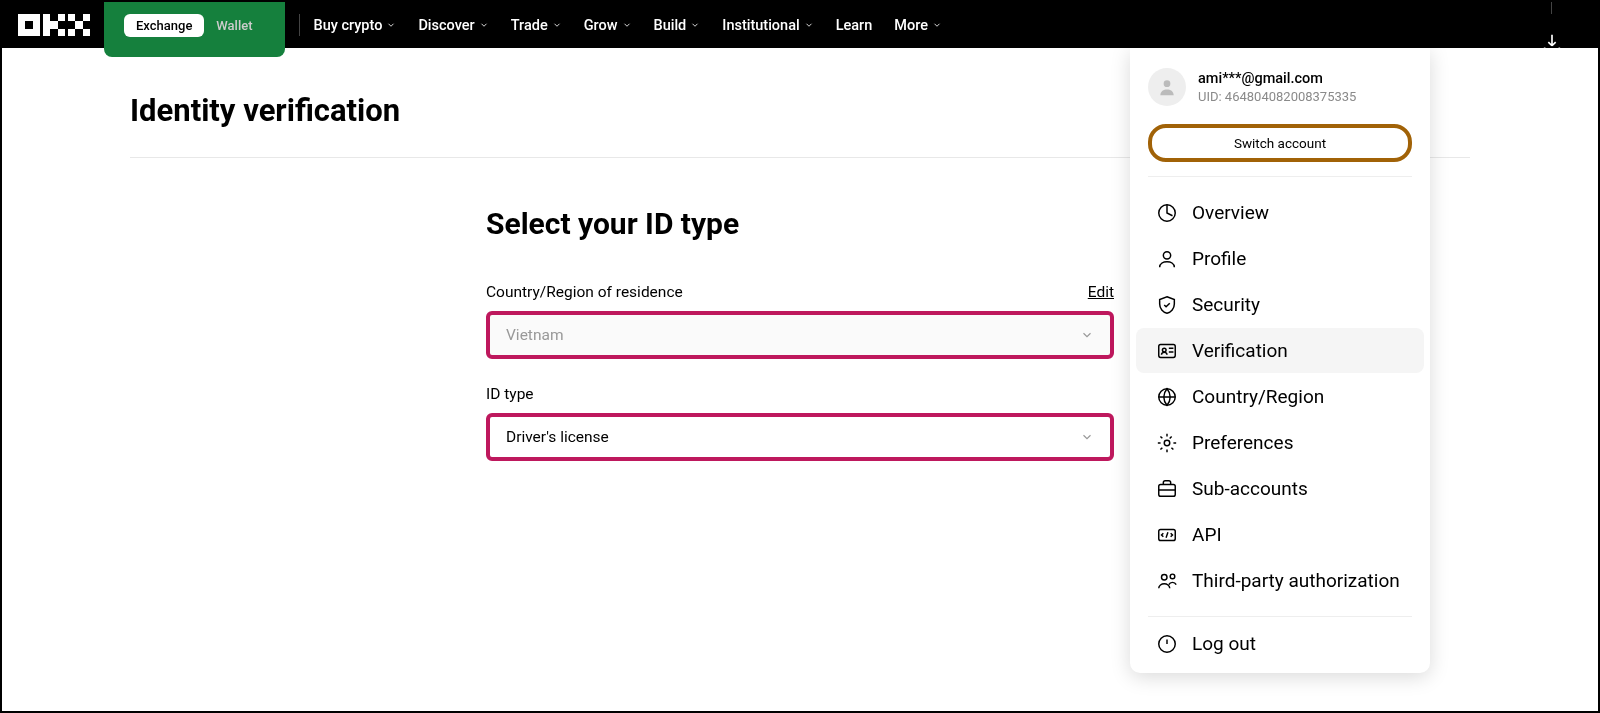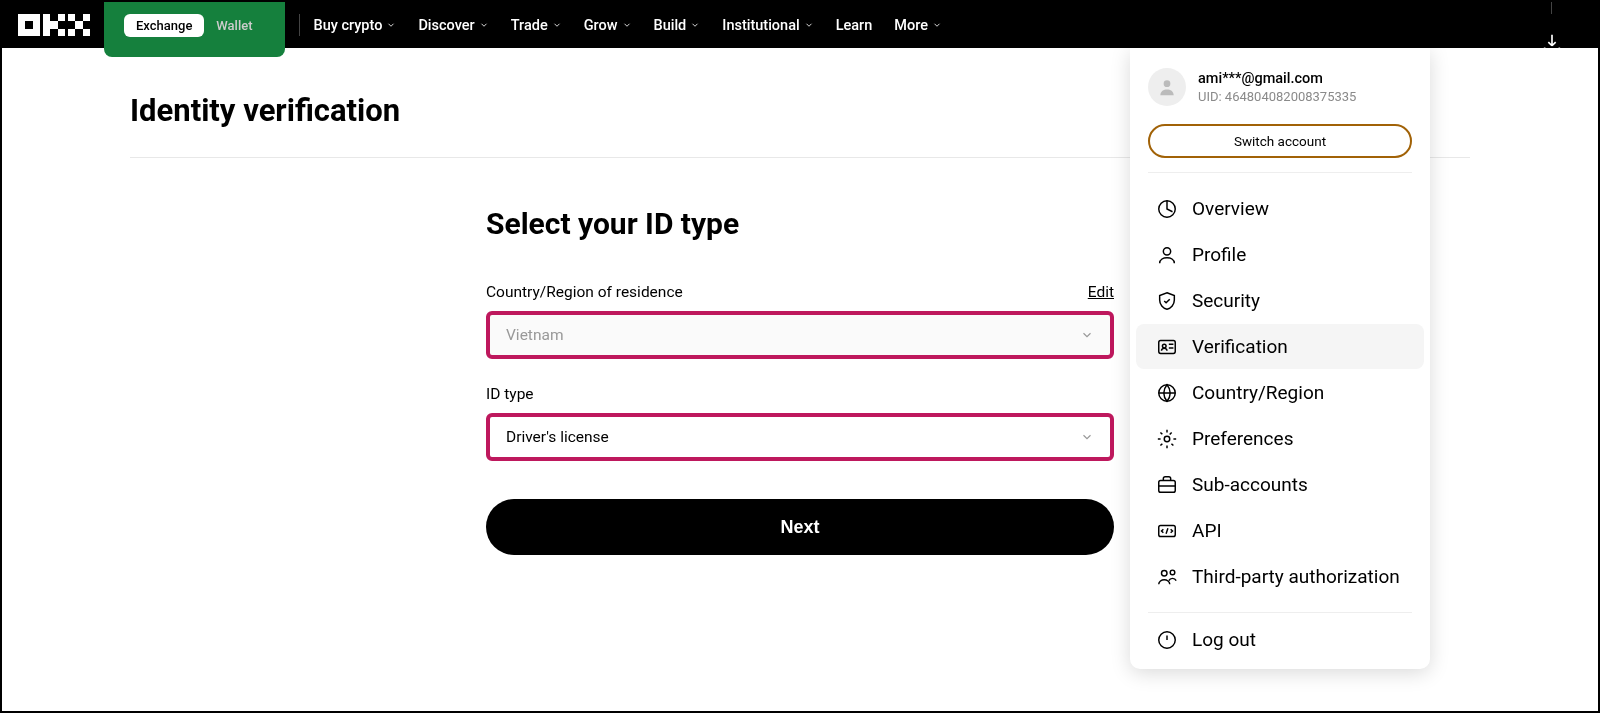--- a/index.html
+++ b/index.html
@@ -48,21 +48,21 @@
   
   .next-btn { background: #000; color: #fff; width: 100%; height: 56px; border-radius: 30px; border: none; font-size: 18px; font-weight: 600; cursor: pointer; margin-top: 12px; }
   
   
   .account-menu { position: absolute; top: 0; right: 168px; width: 300px; background: #fff; box-shadow: 0 4px 20px rgba(0,0,0,0.15); border-radius: 0 0 10px 10px; padding: 16px 0 6px; z-index: 100; }
   .account-head { display: flex; padding: 4px 18px 14px; gap: 12px; align-items: center; }
   .avatar { width: 38px; height: 38px; border-radius: 50%; background: #eee; display: flex; align-items: center; justify-content: center; }
   .avatar svg { width: 20px; height: 20px; fill: #bbb; }
   .account-email { font-size: 14.5px; font-weight: 500; color: #000; }
   .account-uid { font-size: 13px; color: #8a8a8a; margin-top: 2px; }
-  .switch-btn { margin: 4px 18px 14px; border: 2px solid #a16207; border-radius: 18px; padding: 7px 0; text-align: center; font-size: 13.5px; cursor: pointer; }
+  .switch-btn { margin: 4px 18px 14px; border: 4px solid #a16207; border-radius: 18px; padding: 7px 0; text-align: center; font-size: 13.5px; cursor: pointer; }
   .menu-hr { height: 1px; background: #eee; margin: 4px 18px; }
   .menu-list { padding: 8px 0; }
   .menu-item { display: flex; align-items: center; gap: 14px; padding: 11px 20px; font-size: 19px; cursor: pointer; border-radius: 8px; margin: 1px 6px; }
   .menu-item.active { background: #f5f5f5; }
   .menu-item svg { width: 22px; height: 22px; stroke: #000; fill: none; stroke-width: 1.6; }
 
   .chev-svg { stroke: currentColor; fill: none; stroke-width: 2; }
 </style>
 </head>
 <body>
@@ -229,21 +229,20 @@
     </div>
 
     <div class="field-label">ID type</div>
     <div class="select">
       <span>Driver's license</span>
       <svg class="chev-svg chev" viewBox="0 0 24 24">
           <path d="M6 9l6 6 6-6"></path>
         </svg>
     </div>
 
-    <button class="next-btn">Next</button>
   </div>
 
   <div class="account-menu">
     <div class="account-head">
       <div class="avatar">
         <svg viewBox="0 0 24 24">
             <circle cx="12" cy="8" r="4"></circle>
             <path d="M4 22c0-5 4-7 8-7s8 2 8 7z"></path>
           </svg>
       </div>

